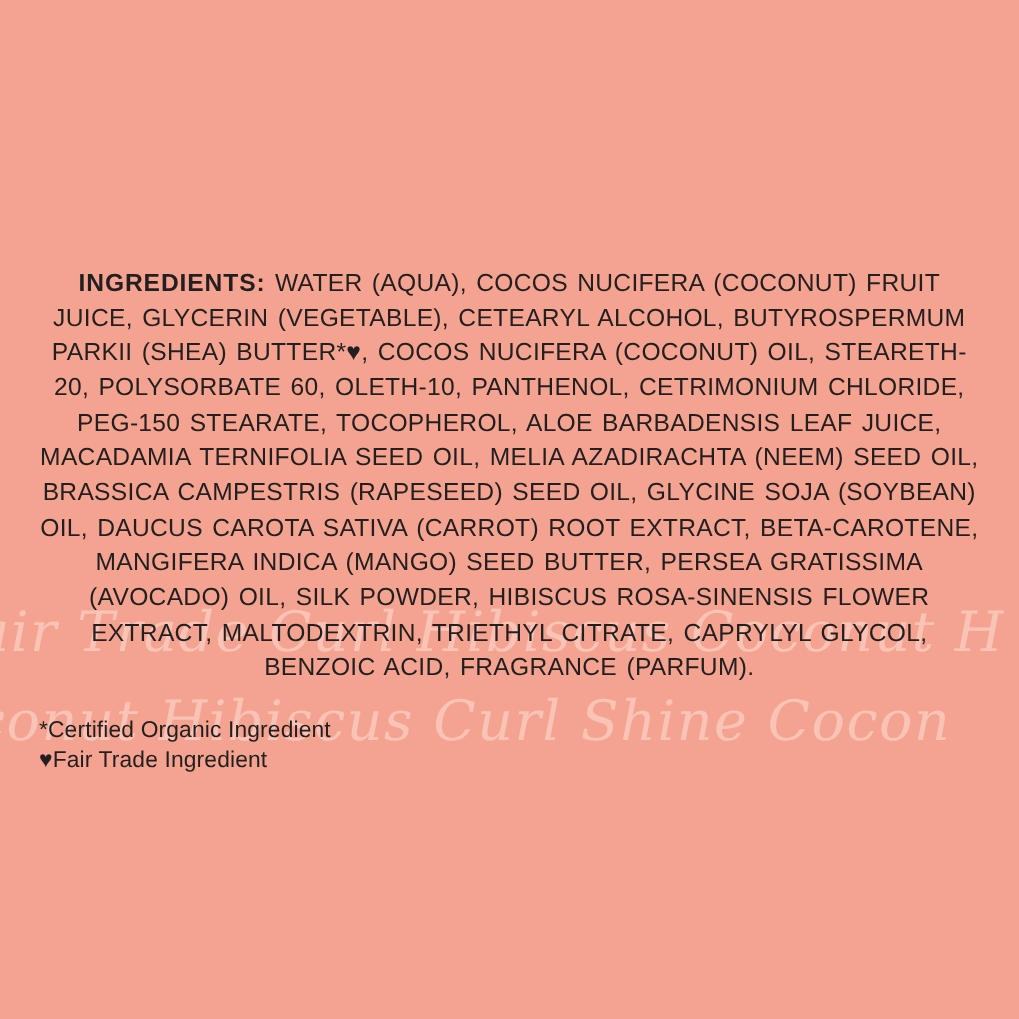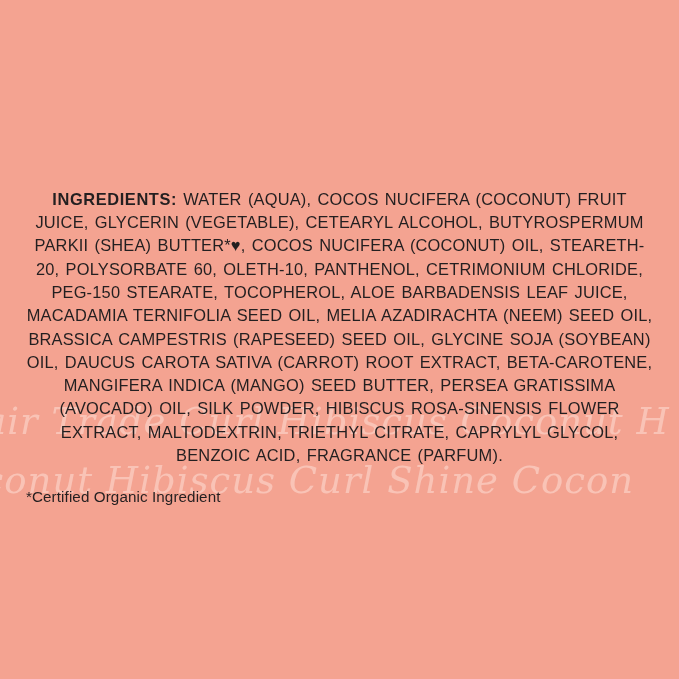--- a/index.html
+++ b/index.html
@@ -88,17 +88,18 @@
     <div id="watermark">
       <div class="wm-line l1">Fair Trade  Curl  Hibiscus   Coconut  H</div>
       <div class="wm-line l2">Coconut  Hibiscus  Curl  Shine    Cocon</div>
     </div>
 
     <div id="content">
       <p id="ingredients-block"><span id="ingredients-heading">INGREDIENTS:</span><span id="ingredients-text"> WATER (AQUA), COCOS NUCIFERA (COCONUT) FRUIT JUICE, GLYCERIN (VEGETABLE), CETEARYL ALCOHOL, BUTYROSPERMUM PARKII (SHEA) BUTTER*♥, COCOS NUCIFERA (COCONUT) OIL, STEARETH-20, POLYSORBATE 60, OLETH-10, PANTHENOL, CETRIMONIUM CHLORIDE, PEG-150 STEARATE, TOCOPHEROL, ALOE BARBADENSIS LEAF JUICE, MACADAMIA TERNIFOLIA SEED OIL, MELIA AZADIRACHTA (NEEM) SEED OIL, BRASSICA CAMPESTRIS (RAPESEED) SEED OIL, GLYCINE SOJA (SOYBEAN) OIL, DAUCUS CAROTA SATIVA (CARROT) ROOT EXTRACT, BETA-CAROTENE, MANGIFERA INDICA (MANGO) SEED BUTTER, PERSEA GRATISSIMA (AVOCADO) OIL, SILK POWDER, HIBISCUS ROSA-SINENSIS FLOWER EXTRACT, MALTODEXTRIN, TRIETHYL CITRATE, CAPRYLYL GLYCOL, BENZOIC ACID, FRAGRANCE (PARFUM).</span></p>
 
       <div id="notes-block">
         <span class="note-line">*Certified Organic Ingredient</span>
+        <span class="note-line">♥Fair Trade Ingredient</span>
       </div>
     </div>
 
   </div>
 </div>
 
 </body></html>

